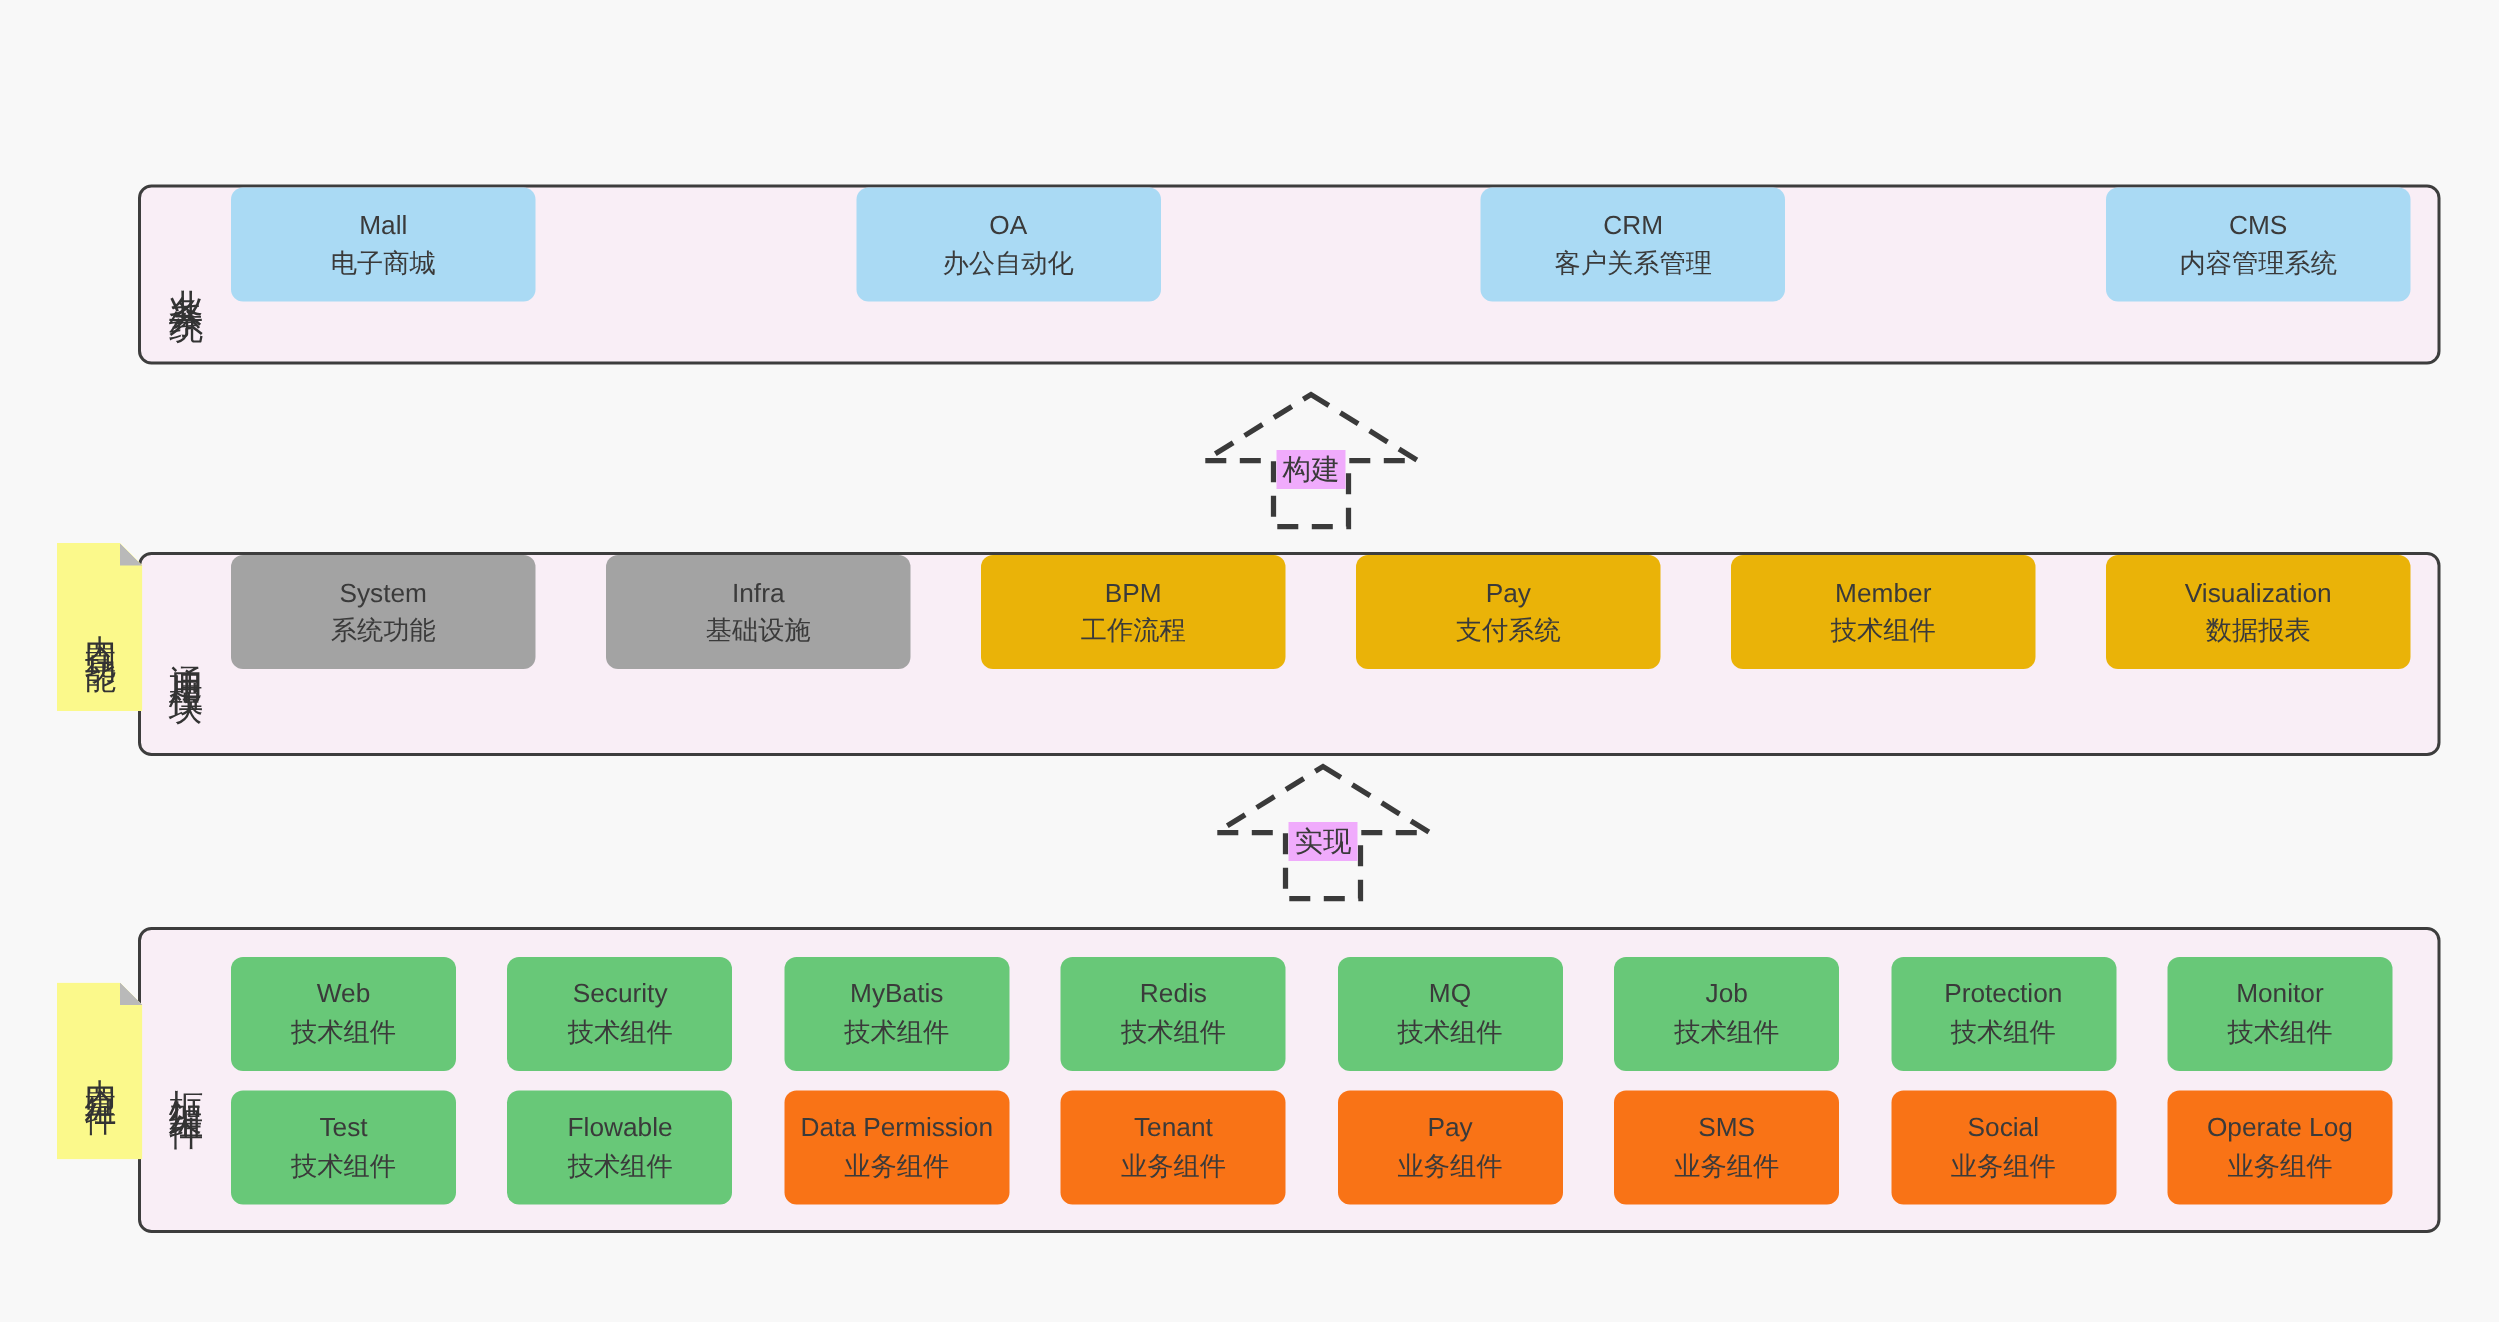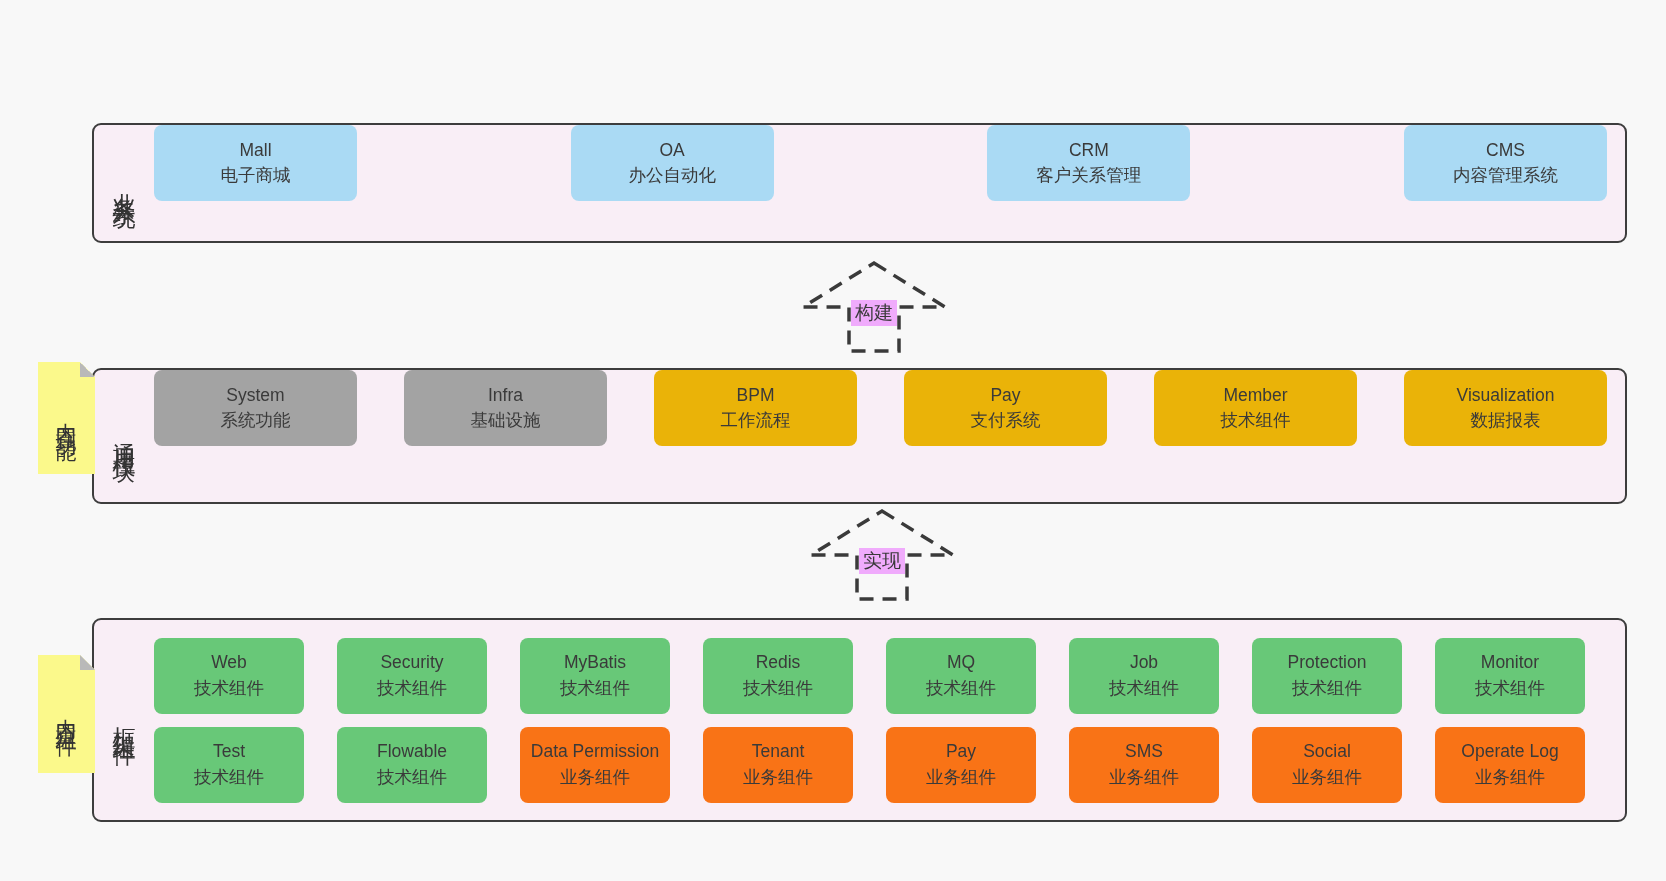--- a/index.html
+++ b/index.html
@@ -15,21 +15,21 @@
   .panel-components { top:618px; height:204px; }
 
   .vlabel { width:60px; display:flex; align-items:center; justify-content:center; }
   .vlabel span { writing-mode:vertical-rl; text-orientation:upright; line-height:1;
                  font-size:23px; letter-spacing:6px; color:#333; }
   .panel-business .vlabel span { letter-spacing:4px; }
 
   .content { flex:1; display:flex; justify-content:space-between;
              padding-right:18px; }
   .panel-components .content { flex-direction:column; justify-content:center;
-                               gap:13px; padding-right:40px; }
+                               gap:13px; padding-right:30px; }
   .row { display:flex; width:100%; justify-content:space-between; }
 
   .box { height:76px; border-radius:8px; display:flex; flex-direction:column;
          align-items:center; justify-content:center; text-align:center;
          line-height:1.45; font-size:17.5px; box-sizing:border-box; padding:2px 10px; }
   .box-wide   { flex:0 0 203px; }
   .box-narrow { flex:0 0 150px; }
   .blue        { background:#aadaf4; }
   .red         { background:#a3a3a3; }
   .pink        { background:#eab308; }

